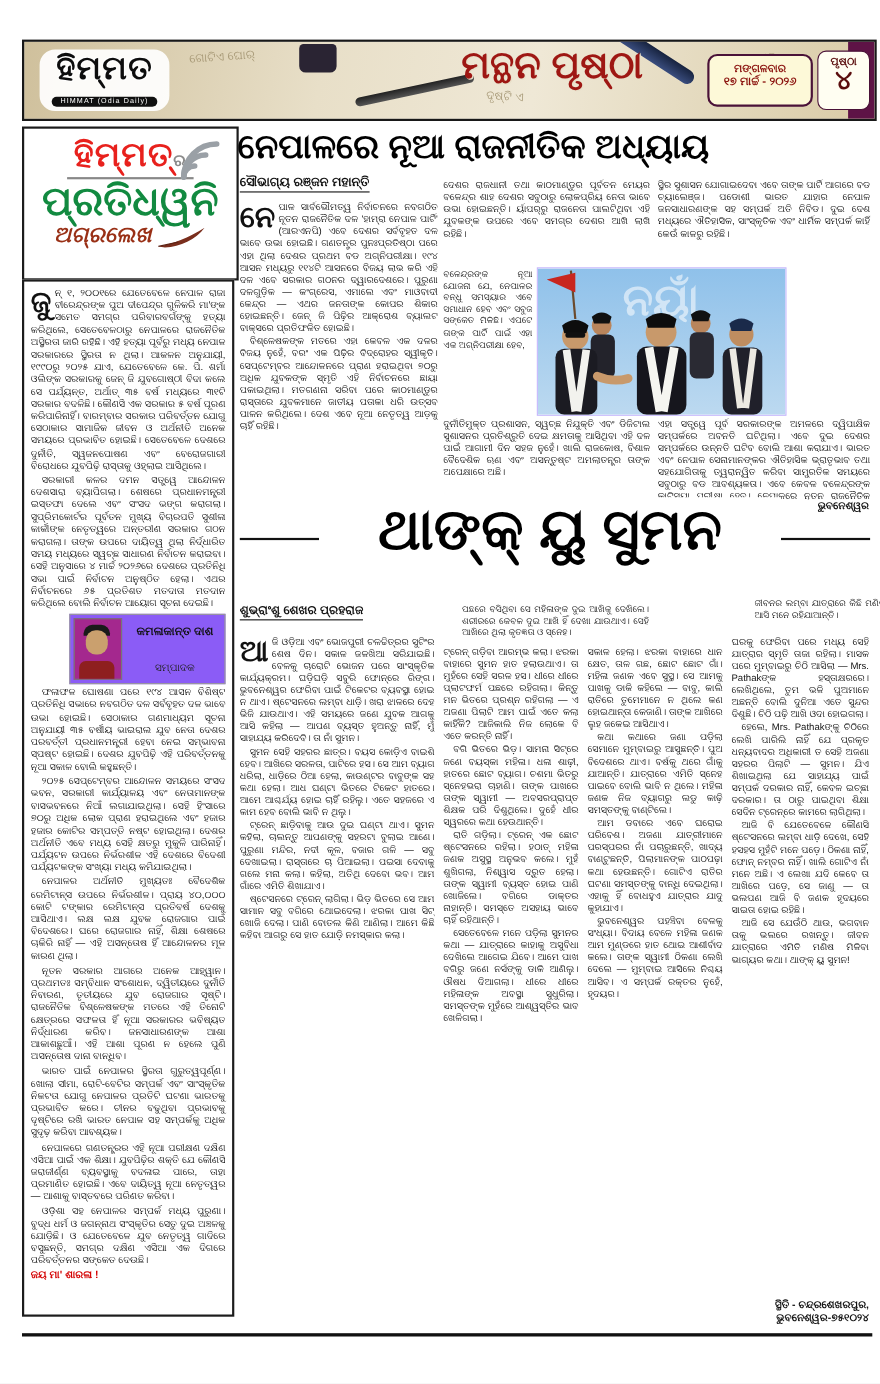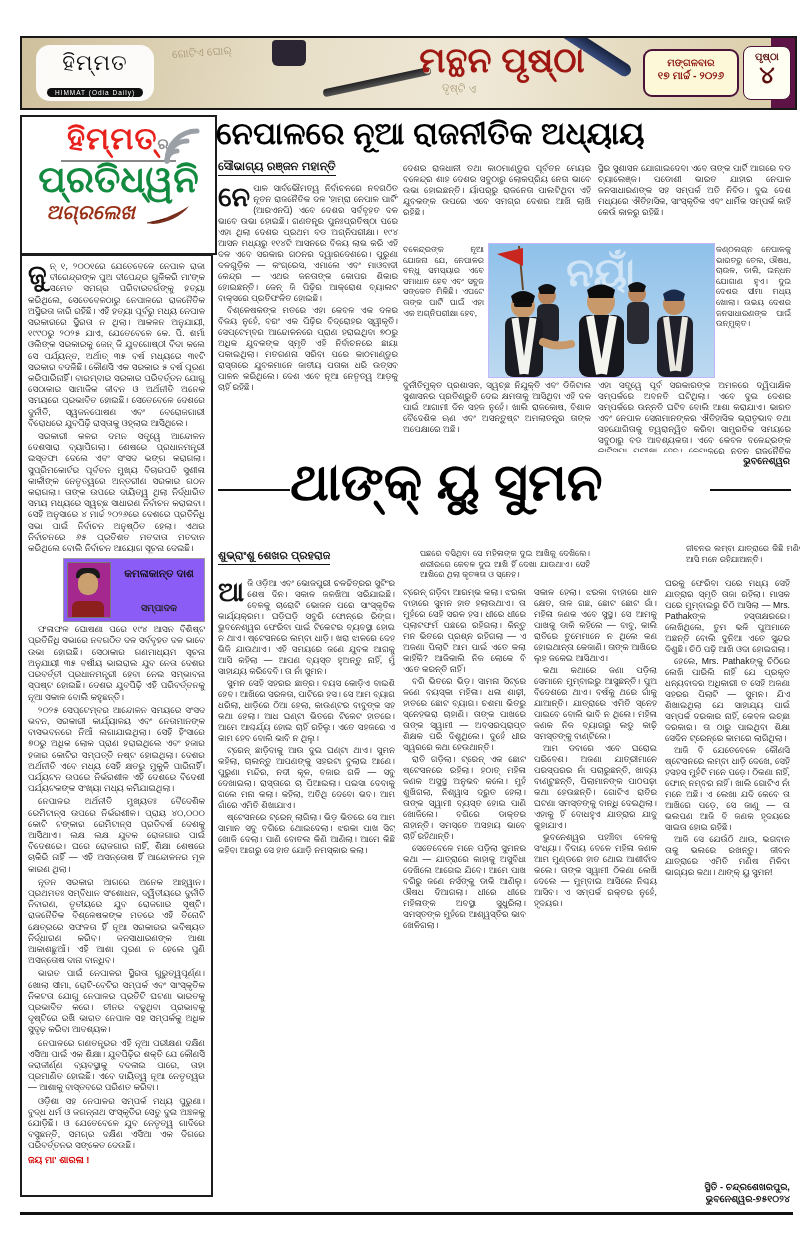--- a/index.html
+++ b/index.html
@@ -12,70 +12,70 @@
   .pen1{position:absolute;left:470px;top:-12px;width:150px;height:13px;background:linear-gradient(#17233f,#3a4d7e);
         border-radius:7px;transform:rotate(33deg);}
   .pen1:after{content:"";position:absolute;left:-16px;top:2px;border-right:18px solid #c9a44a;
         border-top:5px solid transparent;border-bottom:5px solid transparent;}
   .pen2{position:absolute;left:300px;top:40px;width:110px;height:8px;background:linear-gradient(#222,#555);
         border-radius:4px;transform:rotate(-12deg);}
   .ink{position:absolute;left:250px;top:2px;width:34px;height:26px;background:#2a2433;border-radius:4px 4px 6px 6px;}
   .scrib{position:absolute;color:#9b8c68;font-size:11px;opacity:.8;white-space:nowrap;}
   #paper-badge{position:absolute;left:14px;top:7px;width:118px;height:56px;background:rgba(255,255,255,.92);
                border-radius:14px;text-align:center;}
-  #paper-badge .nm{font-size:22px;font-weight:normal;color:#0d0d0d;line-height:36px;letter-spacing:1px;
+  #paper-badge .nm{font-size:30px;font-weight:bold;color:#0d0d0d;line-height:36px;letter-spacing:1px;
                    text-shadow:1px 1px 0 #fff,-1px -1px 0 #fff;}
   #paper-badge .tg{display:inline-block;background:#101010;color:#fff;font-size:6.5px;letter-spacing:1px;
                    padding:1px 8px;border-radius:6px;}
   #banner-title{position:absolute;left:320px;top:2px;width:320px;text-align:center;font-size:35px;font-weight:bold;
                 color:#9e1713;text-shadow:1px 1px 0 #e8dfc8;}
   #mast-strip{position:absolute;right:0;top:0;width:24px;height:100%;background:#5e1346;}
   #date-box{position:absolute;right:56px;top:11px;width:92px;height:44px;background:#fdf9d8;border:2px solid #4a1238;
             border-radius:9px;text-align:center;color:#8c1510;font-weight:bold;}
   #date-box .d1{font-size:10px;margin-top:6px;}
   #date-box .d2{font-size:10.5px;}
   #page-box{position:absolute;right:4px;top:8px;width:46px;height:52px;background:#fffef2;border:1px solid #4a1238;
             border-radius:8px;text-align:center;color:#5a0d0d;}
   #page-box .pl{font-size:10px;font-weight:bold;margin-top:4px;}
   #page-box .pn{font-size:24px;font-weight:bold;line-height:24px;}
   
-  #side-logo{left:20px;top:115px;width:193px;height:136px;border:2px solid #1c1c1c;background:#fff;text-align:center;font-family:Liberation Mono, monospace;}
+  #side-logo{left:20px;top:115px;width:193px;height:136px;border:2px solid #1c1c1c;background:#fff;text-align:center;}
   .sl1{margin-top:6px;font-size:31px;font-weight:bold;color:#e8211d;letter-spacing:1px;display:inline-block;
        border-bottom:2px solid #888;padding:0 6px 2px 6px;}
   .sl1 .r{font-size:15px;color:#8b8b8b;font-weight:bold;}
   .signal{position:absolute;right:10px;top:8px;}
   .sl2{font-size:37px;font-weight:bold;color:#128a40;line-height:40px;}
   .sl3{font-size:20px;font-weight:bold;color:#993016;font-style:italic;}
   #side-text{left:20px;top:254px;width:193px;height:943px;border:2px solid #1c1c1c;background:#fff;
              padding:5px 6px;box-sizing:border-box;overflow:hidden;}
   #side-text p{margin:0 0 2px 0;font-size:8.8px;line-height:11.2px;text-align:justify;text-indent:10px;}
   #side-text p.first{text-indent:0;}
   .dropcap{float:left;font-size:27px;line-height:26px;font-weight:bold;padding:1px 3px 0 0;}
   #author-card{float:right;width:140px;height:62px;margin:2px 0 2px 4px;background:#8b5cf6;border:1px solid #9a9a9a;
                display:flex;align-items:center;}
   #author-photo{width:42px;height:54px;margin:3px;background:#a4288e;position:relative;flex:0 0 auto;border:1px solid #777;}
   .face{position:absolute;left:10px;top:10px;width:20px;height:22px;background:#caa06e;border-radius:9px;}
   .hair{position:absolute;left:8px;top:5px;width:24px;height:10px;background:#1a1a1a;border-radius:8px 8px 0 0;}
   .shirt{position:absolute;left:4px;bottom:0;width:32px;height:16px;background:#8e1f1f;border-radius:6px 6px 0 0;}
   #author-card .meta{flex:1;text-align:center;}
   #author-card .an{font-size:10.5px;font-weight:bold;color:#111;}
-  #author-card .at{font-size:9.5px;color:#222;margin-top:22px;font-weight:bold;}
+  #author-card .at{font-size:9.5px;color:#222;margin-top:22px;font-weight:normal;}
   .closing{color:#d40000;font-weight:bold;text-align:right;text-indent:0 !important;font-size:9.5px !important;}
   
   #a1-headline{left:216px;top:116px;width:577px;text-align:left;font-size:31px;font-weight:bold;color:#000;}
   #a1-byline{left:218px;top:160px;font-size:11.5px;font-weight:bold;border-bottom:1.5px solid #111;padding-bottom:2px;}
   .body{font-size:8.7px;line-height:11px;text-align:justify;overflow:hidden;}
   .body p{margin:0 0 1px 0;text-indent:9px;}
   .body p.first{text-indent:0;}
   .narrow{font-size:8.2px;line-height:10.6px;}
   #a1-photo{left:488px;top:243px;width:225px;height:133px;border:1px solid #c4b5fd;}
   #a1-signoff{left:688px;top:455px;width:102px;text-align:right;font-weight:bold;font-size:9.5px;}
   .rule{height:2px;background:#111;}
   
-  #a2-headline{left:290px;top:452px;width:420px;font-size:52px;font-weight:bold;color:#000;background:#fff;}
+  #a2-headline{left:290px;top:452px;width:420px;text-align:center;font-size:52px;font-weight:bold;color:#000;background:#fff;}
   #a2-byline{left:218px;top:549px;font-size:11px;font-weight:bold;border-bottom:1.5px solid #111;padding-bottom:2px;}
   .lead{font-size:8.2px;line-height:10.6px;text-align:justify;overflow:hidden;}
   #a2-signoff{left:630px;top:1181px;width:160px;text-align:right;font-weight:bold;font-size:9.5px;line-height:12px;}
   #bottom-rule{left:20px;top:1212px;width:773px;height:2.5px;background:#111;}
 </style>
 </head>
 <body>
 
 <div id="page">
 
@@ -161,23 +161,20 @@
   <div class="abs body narrow" style="left:403px;top:245px;width:81px;height:130px;">
     <p class="first">ବଳେନ୍ଦ୍ରଙ୍କ ନୂଆ ଯୋଜନା ଯେ, ନେପାଳର ବନ୍ଧୁ ସମସ୍ୟାର ଏବେ ସମାଧାନ ହେବ ଏବଂ ସବୁଜ ସଙ୍କେତ ମିଳିଛି। ଏପଟେ ତାଙ୍କ ପାର୍ଟି ପାଇଁ ଏହା ଏକ ଅଗ୍ନିପରୀକ୍ଷା ହେବ,</p>
   </div>
   <div class="abs body" style="left:403px;top:380px;width:188px;height:90px;">
     <p class="first">ଦୁର୍ନୀତିମୁକ୍ତ ପ୍ରଶାସନ, ସ୍ୱଚ୍ଛ ନିଯୁକ୍ତି ଏବଂ ଡିଜିଟାଲ ସୁଶାସନର ପ୍ରତିଶ୍ରୁତି ଦେଇ କ୍ଷମତାକୁ ଆସିଥିବା ଏହି ଦଳ ପାଇଁ ଆଗାମୀ ଦିନ ସହଜ ନୁହେଁ। ଖାଲି ରାଜକୋଷ, ବିଶାଳ ବୈଦେଶିକ ଋଣ ଏବଂ ଅସନ୍ତୁଷ୍ଟ ଅମଲାତନ୍ତ୍ର ତାଙ୍କ ଅପେକ୍ଷାରେ ଅଛି।</p>
   </div>
 
   <div class="abs body" style="left:598px;top:163px;width:193px;height:79px;">
     <p class="first">ସ୍ଥିର ସୁଶାସନ ଯୋଗାଇଦେବା ଏବେ ତାଙ୍କ ପାର୍ଟି ଆଗରେ ବଡ ଚ୍ୟାଲେଞ୍ଜ। ପଡୋଶୀ ଭାରତ ଯାହାର ନେପାଳ ଜନସାଧାରଣଙ୍କ ସହ ସମ୍ପର୍କ ଅତି ନିବିଡ। ଦୁଇ ଦେଶ ମଧ୍ୟରେ ଐତିହାସିକ, ସାଂସ୍କୃତିକ ଏବଂ ଧାର୍ମିକ ସମ୍ପର୍କ କାହିଁ କେଉଁ କାଳରୁ ରହିଛି।</p>
   </div>
-  <div class="abs body narrow" style="left:716px;top:245px;width:75px;height:130px;">
-    <p class="first">କଣ୍ଠଲଗ୍ନ ନେପାଳକୁ ଭାରତରୁ ତେଲ, ଔଷଧ, ଚାଉଳ, ଡାଲି, ଇନ୍ଧନ ଯୋଗାଣ ହୁଏ। ଦୁଇ ଦେଶର ସୀମା ମଧ୍ୟ ଖୋଲା। ଉଭୟ ଦେଶର ଜନସାଧାରଣଙ୍କ ପାଇଁ ଉନ୍ମୁକ୍ତ।</p>
-  </div>
   <div class="abs body" style="left:598px;top:380px;width:193px;height:74px;">
     <p class="first">ଏହା ସତ୍ତ୍ୱେ ପୂର୍ବ ସରକାରଙ୍କ ଅମଳରେ ଦ୍ୱିପାକ୍ଷିକ ସମ୍ପର୍କରେ ଅବନତି ଘଟିଥିଲା। ଏବେ ଦୁଇ ଦେଶର ସମ୍ପର୍କରେ ଉନ୍ନତି ଘଟିବ ବୋଲି ଆଶା କରାଯାଏ। ଭାରତ ଏବଂ ନେପାଳ ସେନାମାନଙ୍କର ଐତିହାସିକ ଭ୍ରାତୃଭାବ ତଥା ସହଯୋଗିତାକୁ ତ୍ୱରାନ୍ୱିତ କରିବା ସାମ୍ପ୍ରତିକ ସମୟରେ ସବୁଠାରୁ ବଡ ଆବଶ୍ୟକତା। ଏବେ କେବଳ ବଳେନ୍ଦ୍ରଙ୍କ କାଟିସ୍ୟା ପରୀକ୍ଷା ହେବ। ନେପାଳରେ ନୂତନ ରାଜନୈତିକ ଅଧ୍ୟାୟ ସଫଳ ହେବ।</p>
   </div>
   <div class="abs" id="a1-signoff">ଭୁବନେଶ୍ୱର</div>
 
   <div class="abs" id="a1-photo">
     <svg width="225" height="133" viewBox="0 0 225 133">
       <defs>
         <linearGradient id="sky" x1="0" y1="0" x2="0" y2="1">
           <stop offset="0" stop-color="#8fc1ea"></stop>

